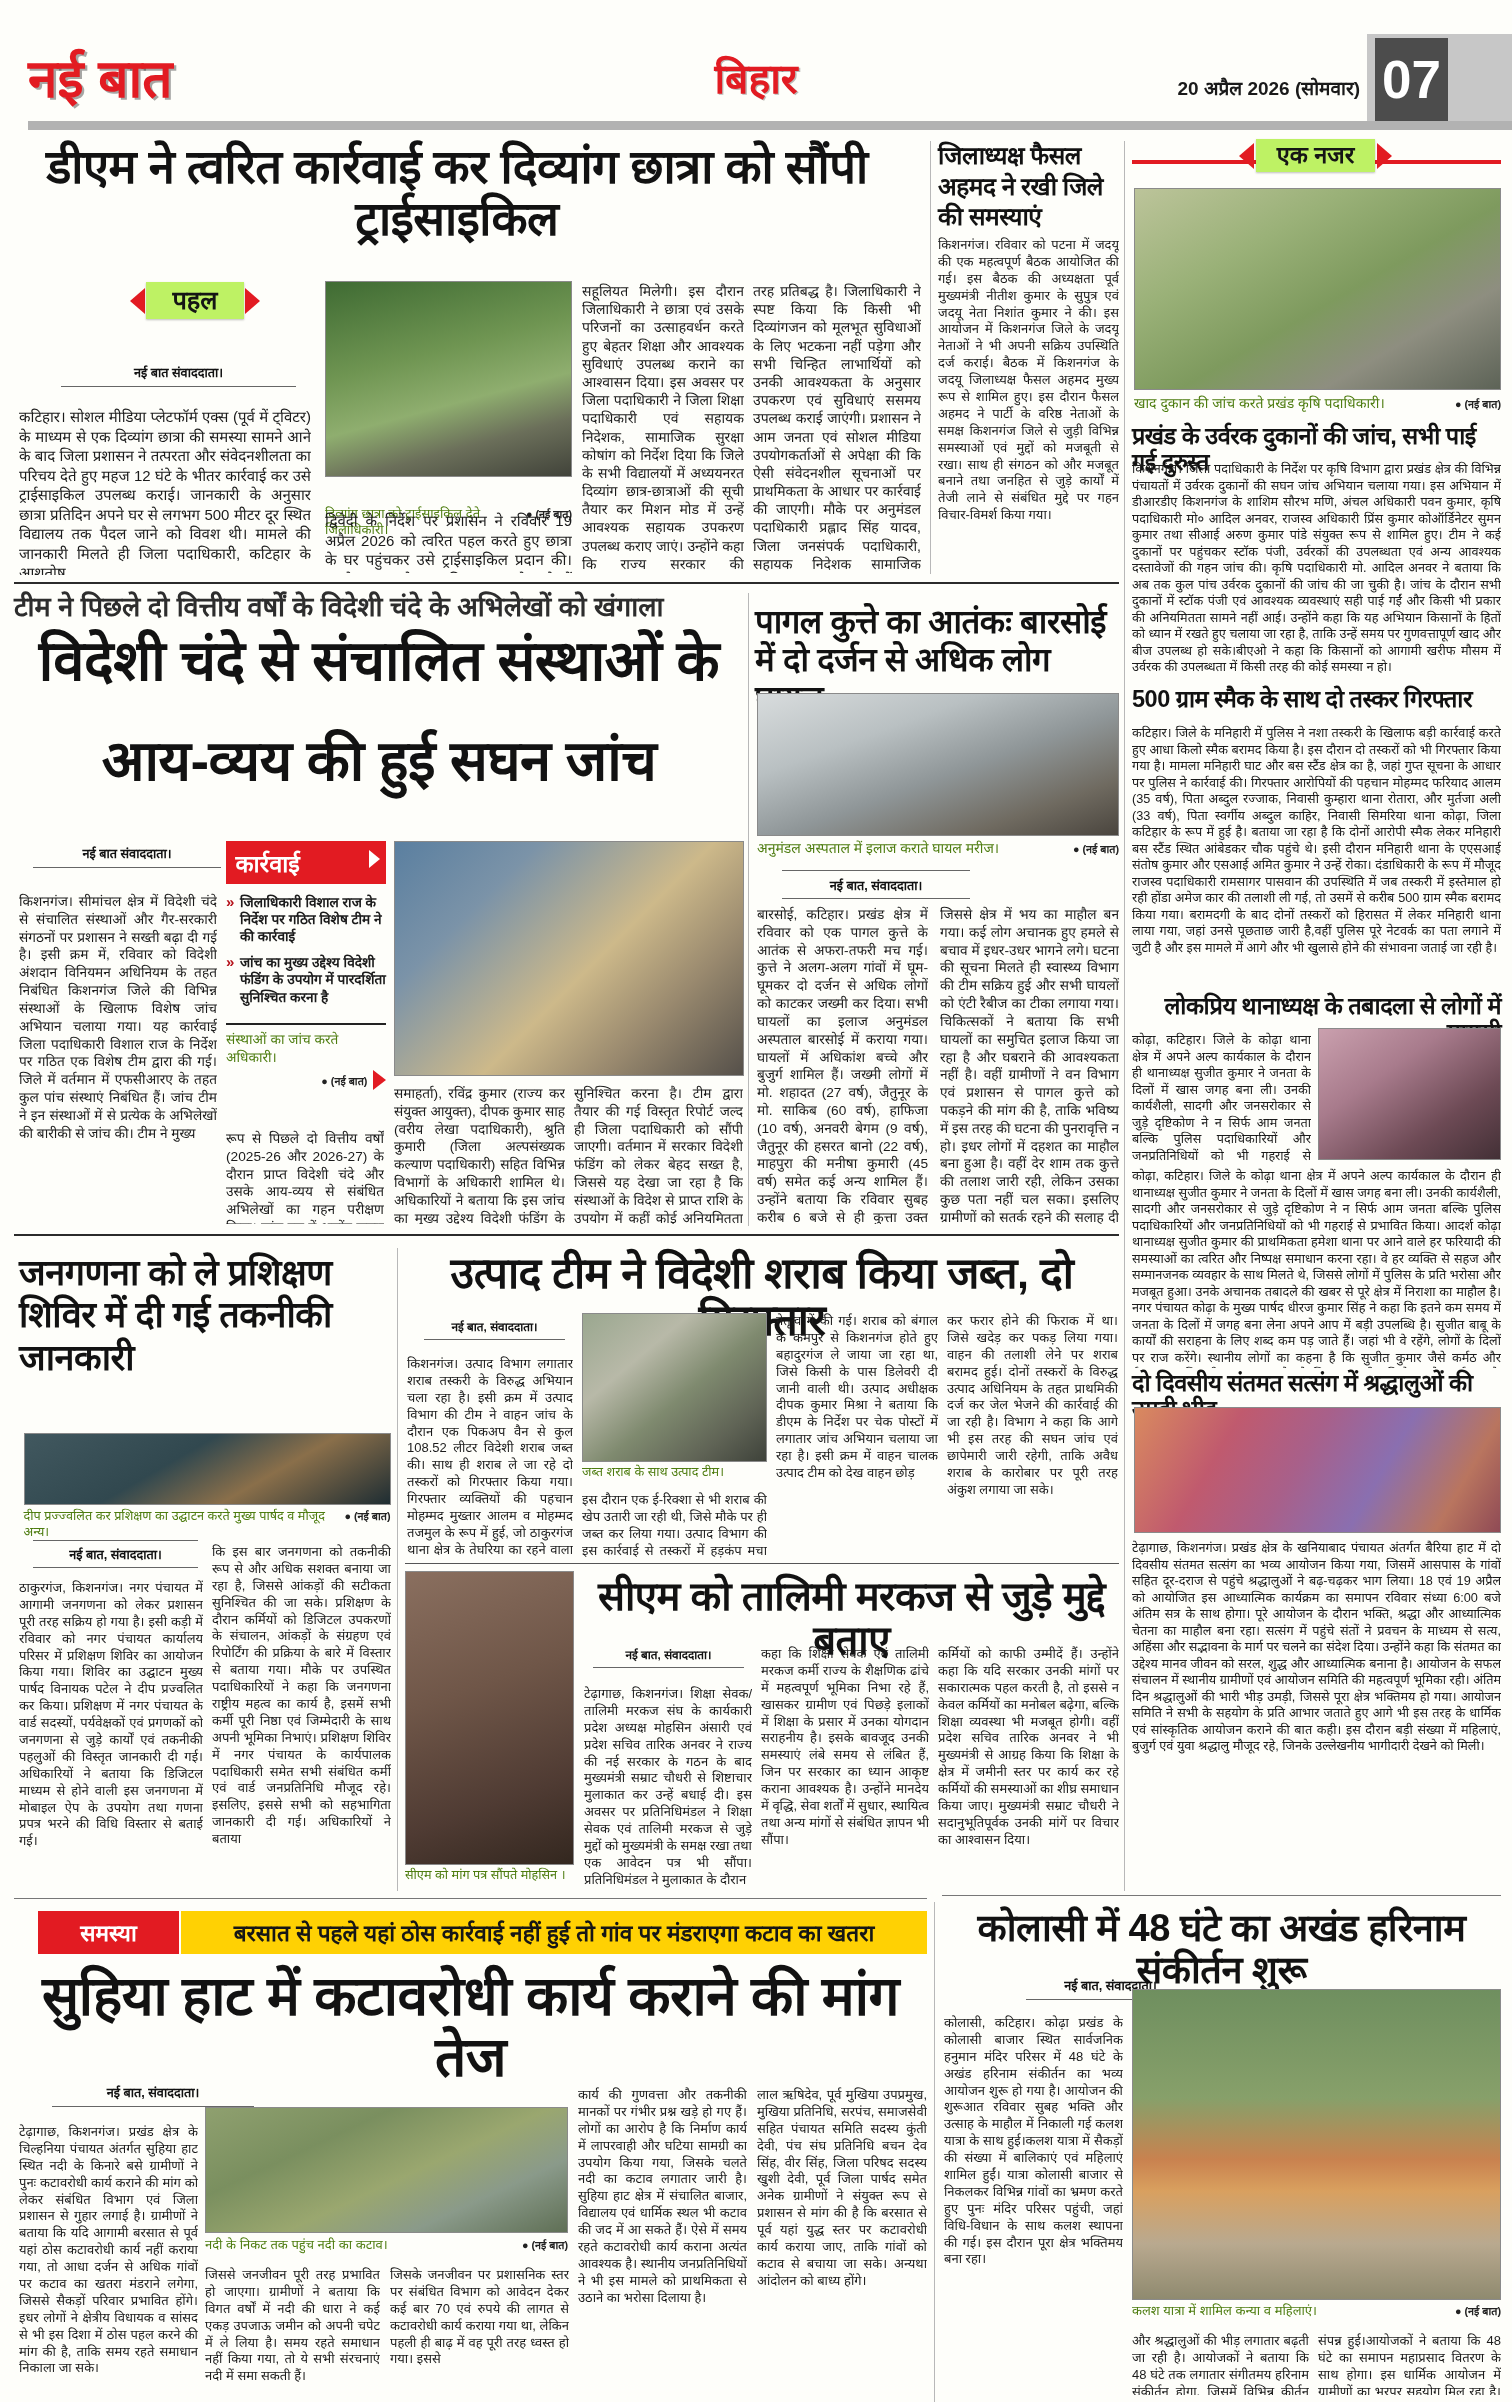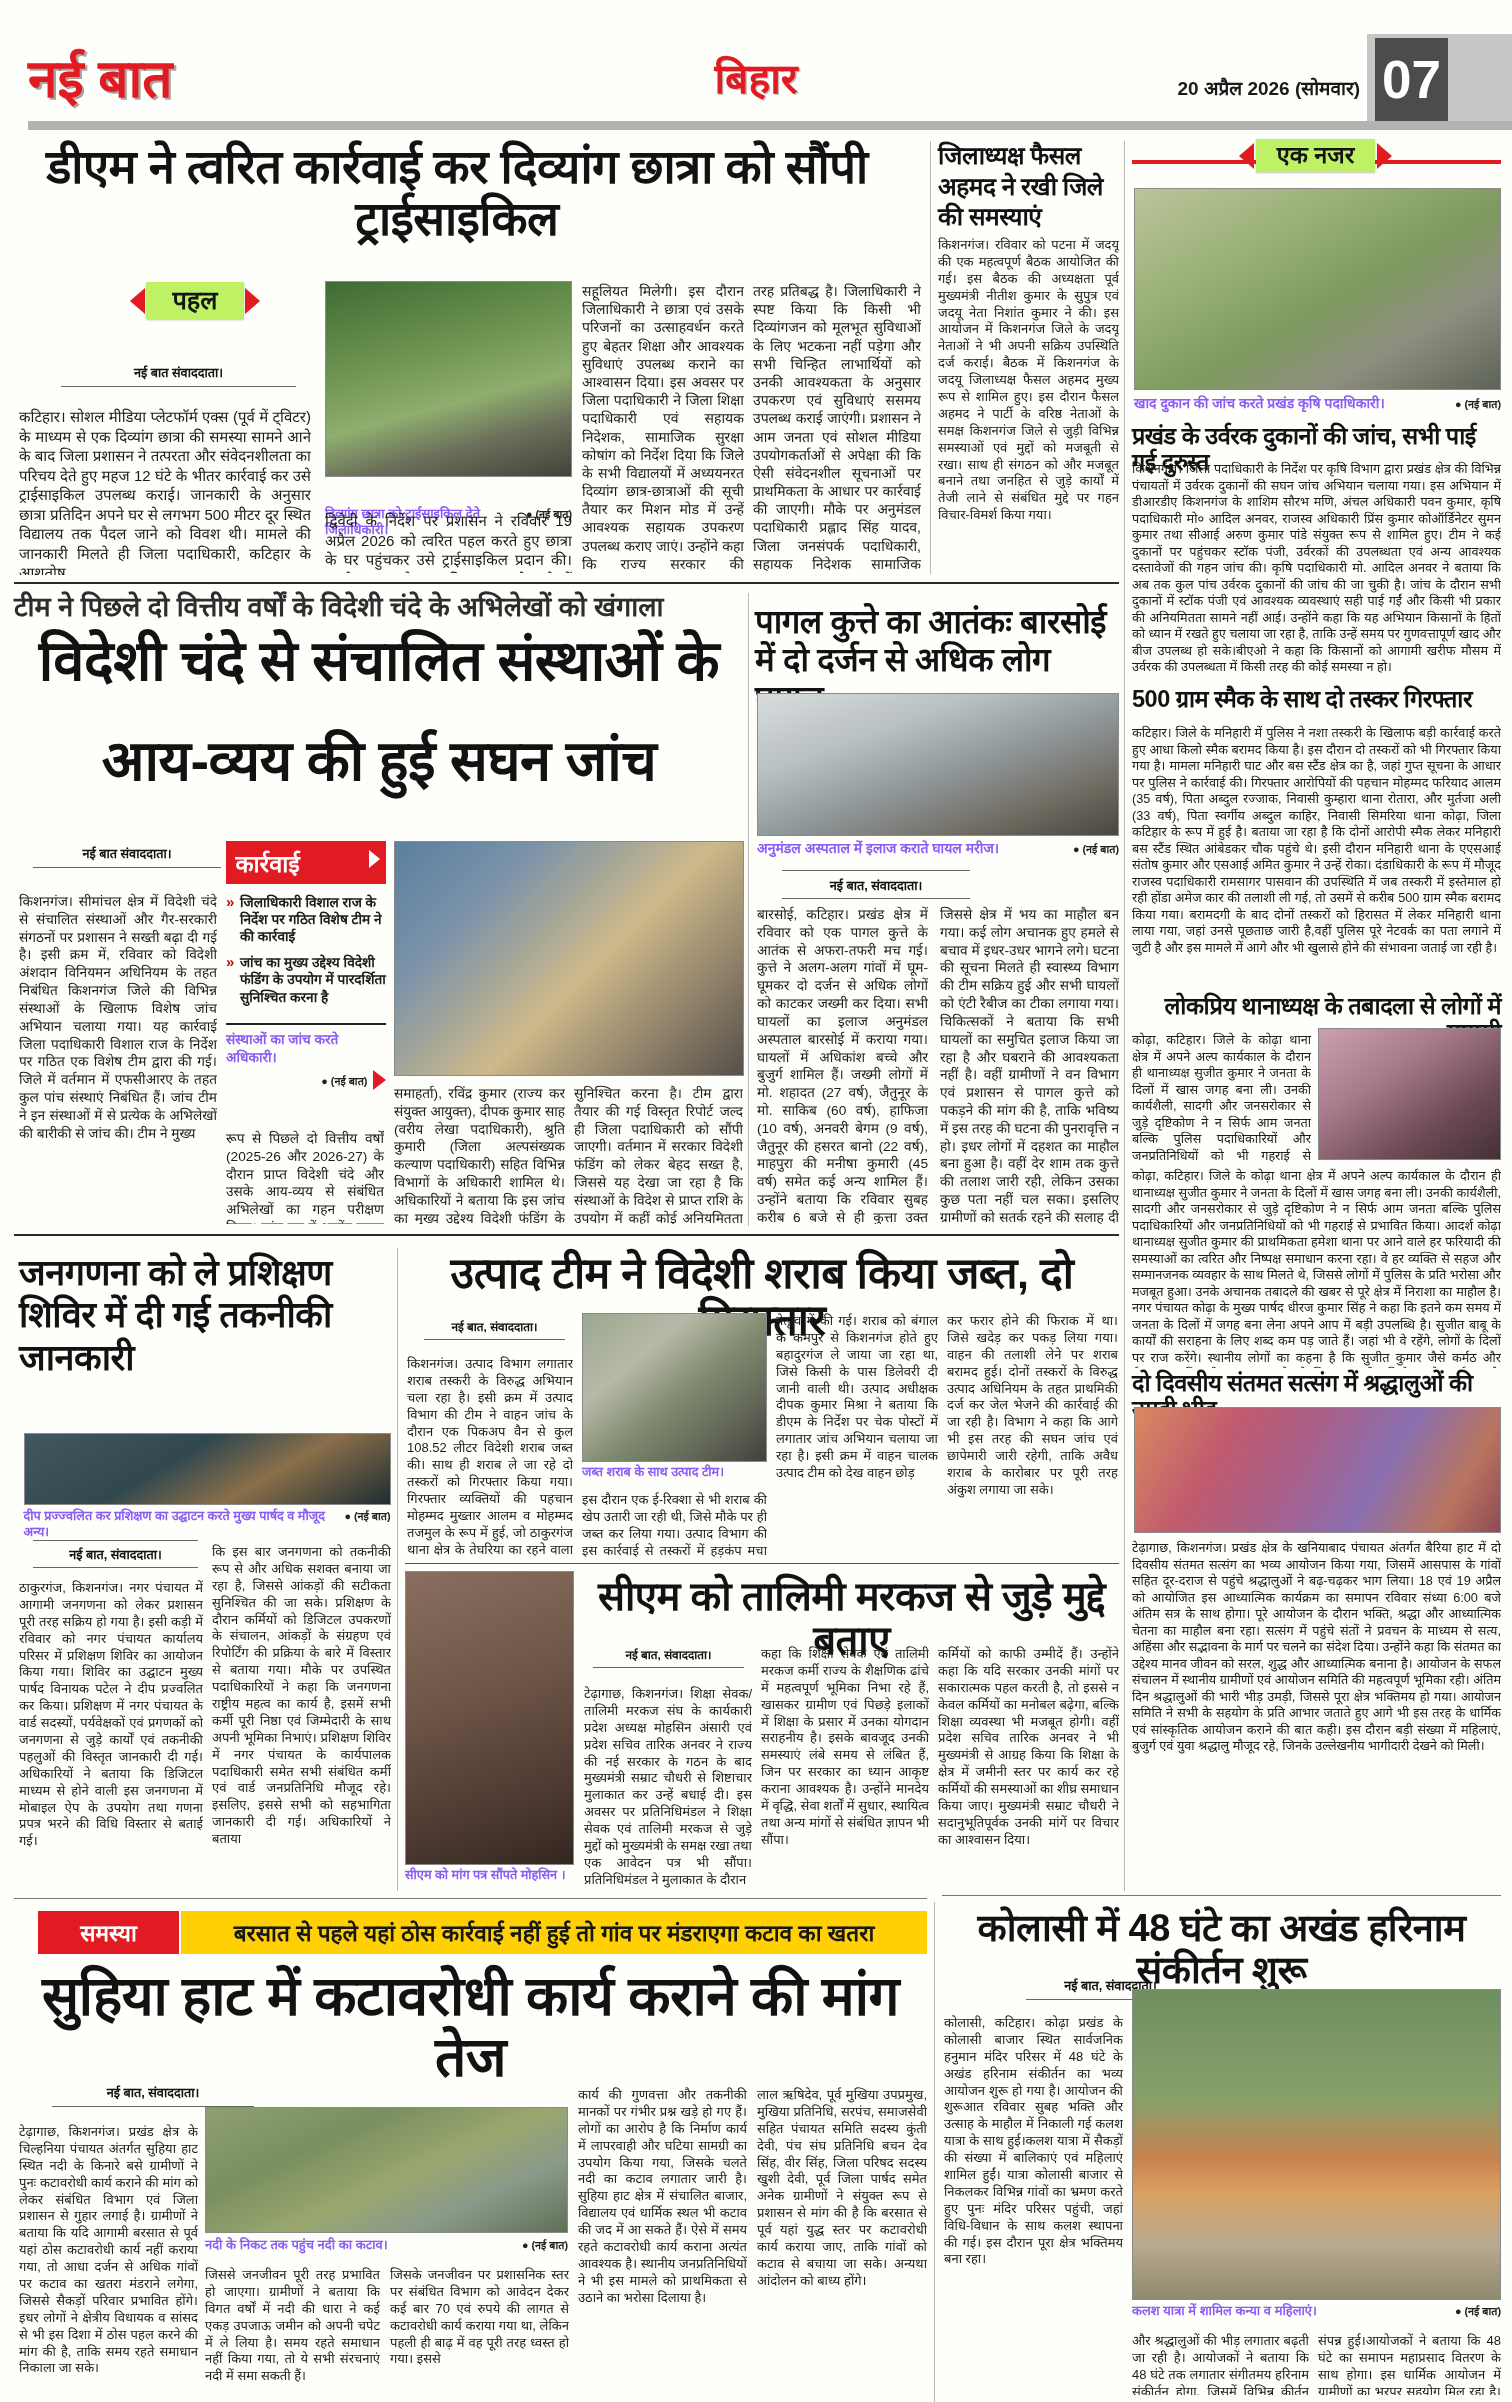--- a/index.html
+++ b/index.html
@@ -2,21 +2,21 @@
 <html style="font-size:15px"><head>
 <meta charset="utf-8">
 <style>
   html,body{margin:0;padding:0;background:#e9e7e2;font-family:"Liberation Sans",sans-serif;}
   .page{position:relative;width:1512px;height:2402px;background:#fefefa;margin:0 auto;overflow:hidden;}
   .abs{position:absolute;}
   .headline{font-weight:800;color:#121212;text-align:center;line-height:1.1;letter-spacing:-0.5px;}
   .kicker{font-weight:700;color:#2d2d2d;line-height:1.05;}
   .body{font-size:13.7px;line-height:1.3;text-align:justify;color:#1b1b1b;overflow:hidden;}
   .byline{font-weight:700;font-size:12.7px;text-align:center;color:#111;border-bottom:1.4px solid #666;padding-bottom:4.7px;}
-  .caption{font-weight:700;font-size:14px;color:#8b5cf6;line-height:1.25;}
+  .caption{font-weight:400;font-size:14px;color:#4d7c0f;line-height:1.25;}
   .credit{font-size:10.8px;font-weight:700;color:#222;white-space:nowrap;}
   .photo{border:0.9px solid #8a8a8a;box-sizing:border-box;}
   .vrule{width:0.9px;background:#b8b8b8;}
   .hrule{height:1.9px;background:#2b2b2b;}
   .masthead{color:#e21b22;font-weight:800;font-size:53px;text-shadow:2.4px 2.4px 0 rgba(60,60,60,.45);}
   .section-name{color:#e21b22;font-weight:800;font-size:41px;text-shadow:1.4px 1.4px 0 rgba(60,60,60,.35);}
   .date-line{font-weight:700;font-size:19px;color:#1a1a1a;text-align:right;}
   .pagenum{background:#4c4c4c;color:#fff;font-weight:800;font-size:53px;display:flex;align-items:center;justify-content:center;}
   .badge-row{display:flex;align-items:center;justify-content:center;gap:1.9px;}
   .badge-yellow{background:#bef264;color:#151515;font-weight:800;padding:4.7px 26px;font-size:25.4px;line-height:1.1;box-shadow:0 0.9px 1.9px rgba(0,0,0,.25);}

